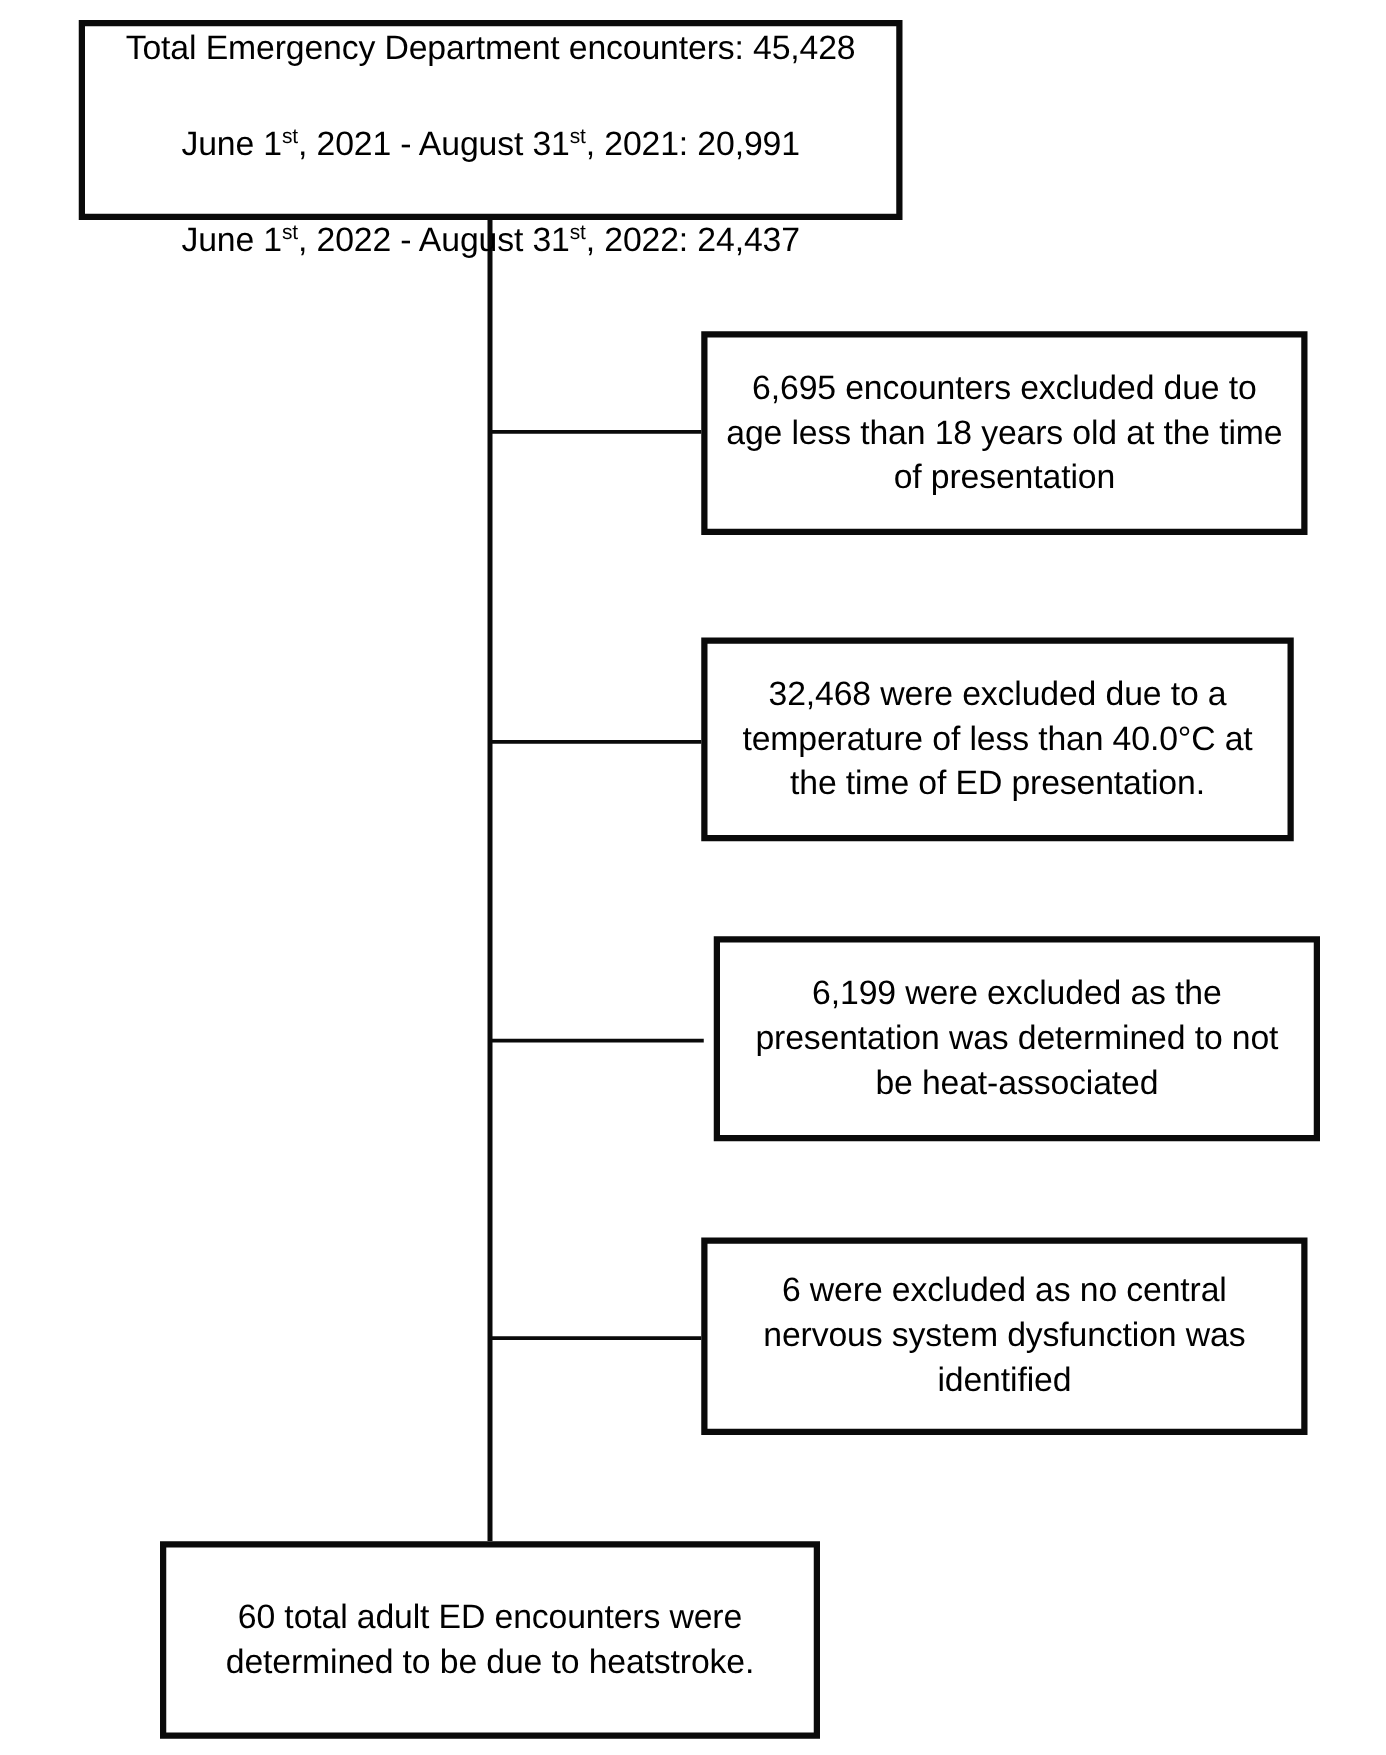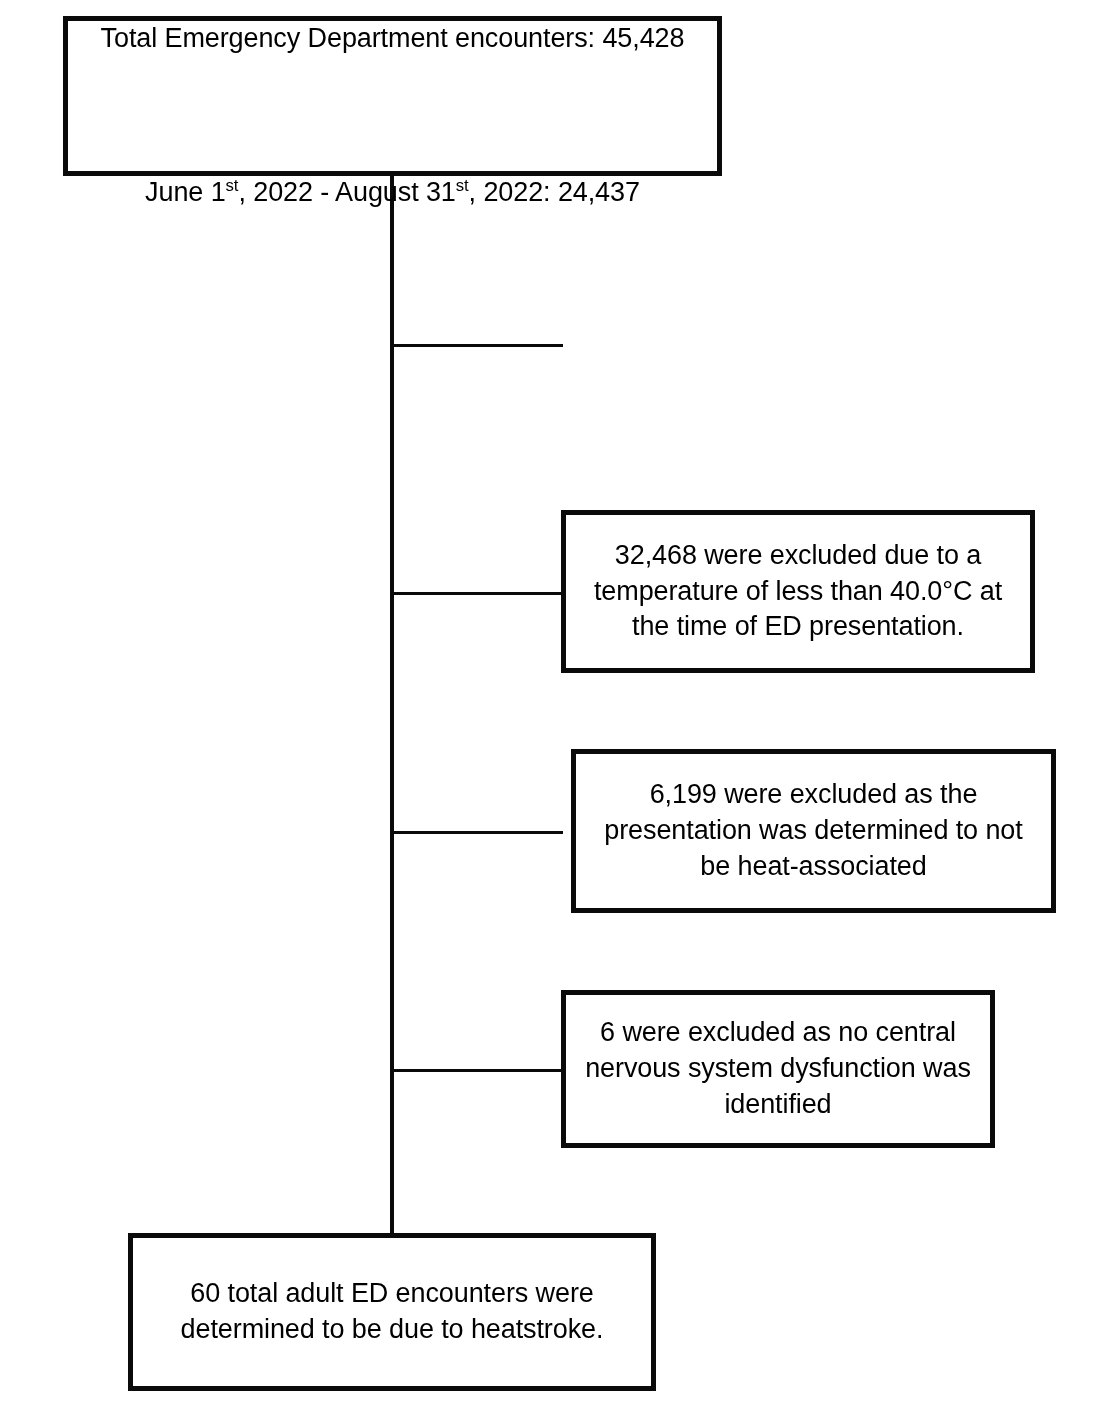--- a/index.html
+++ b/index.html
@@ -50,21 +50,21 @@
     height: 160px;
   }
   #box-total .node-text {
     font-size: 27px;
     line-height: 1.42;
   }
   
   #box-excl-age      { left: 561px; top: 265px;  width: 485px; height: 163px; }
   #box-excl-temp     { left: 561px; top: 510px;  width: 474px; height: 163px; }
   #box-excl-heat     { left: 561px; top: 749px;  width: 485px; height: 164px; margin-left: 10px; }
-  #box-excl-cns      { left: 561px; top: 990px;  width: 434px; height: 158px; }
+  #box-excl-cns      { left: 561px; top: 990px;  width: 485px; height: 158px; }
   
   #box-final {
     left: 128px;
     top: 1233px;
     width: 528px;
     height: 158px;
   }
   
   .spine {
     position: absolute;
@@ -96,25 +96,28 @@
   <div class="spine"></div>
 
   <div class="branch" id="branch-age"></div>
   <div class="branch" id="branch-temp"></div>
   <div class="branch" id="branch-heat"></div>
   <div class="branch" id="branch-cns"></div>
 
   <div class="node" id="box-total">
     <div class="node-text">
       <span>Total Emergency Department  encounters: 45,428</span><br>
-      <br>
+      <span><span>June 1</span><sup>st</sup><span>, 2021 - August 31</span><sup>st</sup><span>, 2021: 20,991</span></span><br>
       <span><span>June 1</span><sup>st</sup><span>, 2022 - August 31</span><sup>st</sup><span>, 2022: 24,437</span></span>
     </div>
   </div>
 
+  <div class="node" id="box-excl-age">
+    <div class="node-text">6,695 encounters  excluded due to age less than 18 years old at the time of presentation</div>
+  </div>
 
   <div class="node" id="box-excl-temp">
     <div class="node-text">32,468 were excluded due to a temperature of less than 40.0°C at the time of ED presentation.</div>
   </div>
 
   <div class="node" id="box-excl-heat">
     <div class="node-text">6,199 were excluded as the presentation was determined to not be heat-associated</div>
   </div>
 
   <div class="node" id="box-excl-cns">

